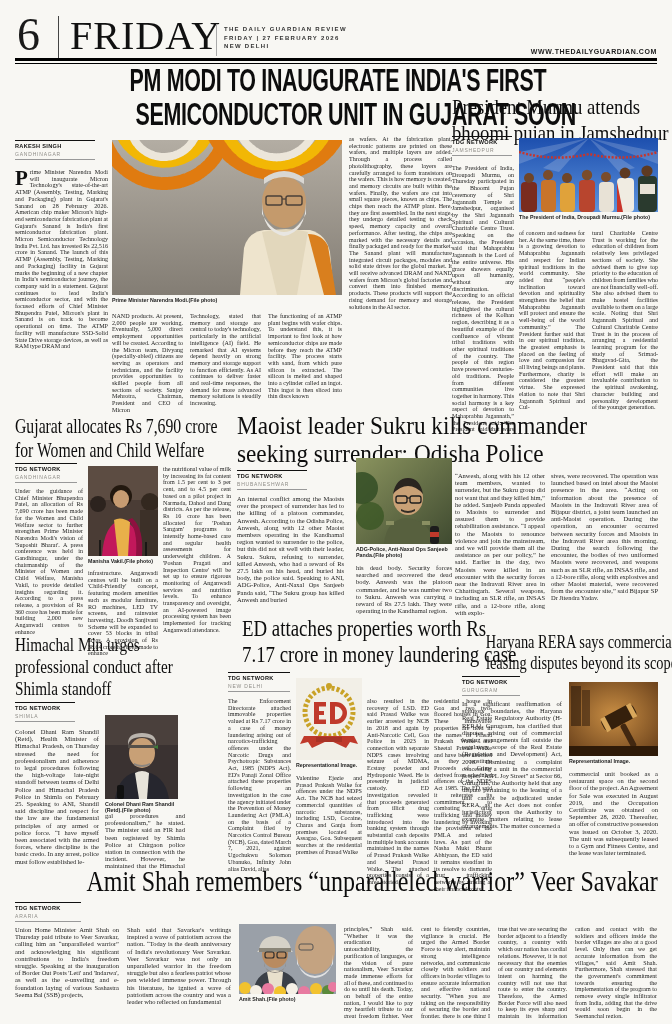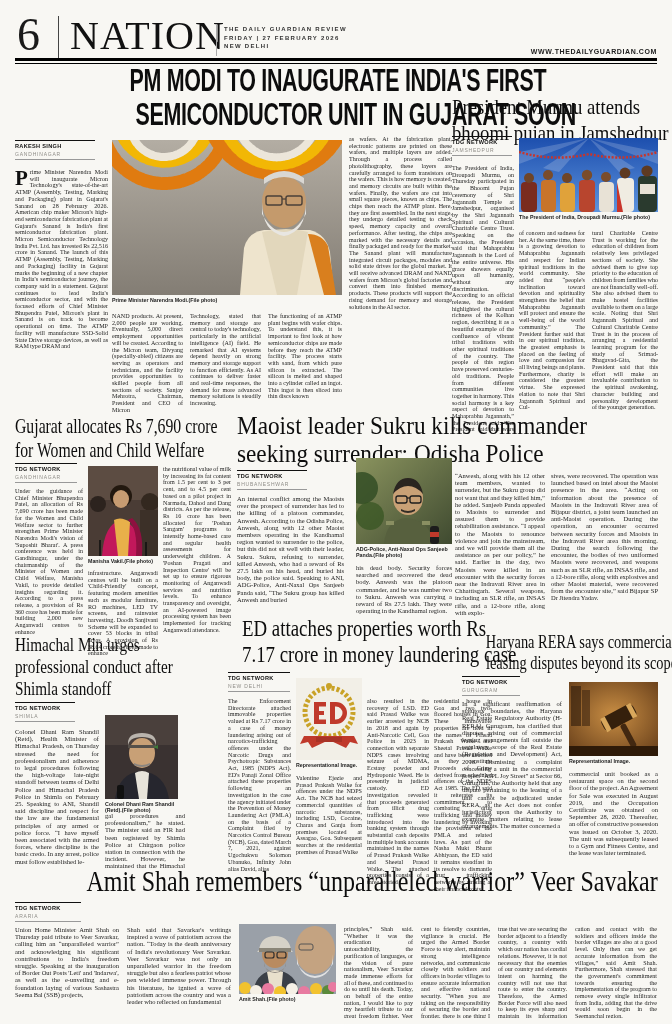--- a/index.html
+++ b/index.html
@@ -33,21 +33,21 @@
   svg{display:block;}
 </style>
 </head>
 <body>
 
 <div class="sheet">
 
   <div class="abs" style="left:0;top:0;width:672px;height:66px;">
     <div class="abs pageno" style="left:17px;top:12px;">6</div>
     <div class="abs vrule" style="left:58px;top:16px;height:44px;"></div>
-    <div class="abs section-title" style="left:70px;top:16px;">NATION</div>
+    <div class="abs section-title" style="left:70px;top:16px;">FRIDAY</div>
     <div class="abs vrule" style="left:216px;top:24px;height:32px;background:#aaa;"></div>
     <div class="abs" style="left:224px;top:25px;">
       <div class="publine">THE DAILY GUARDIAN REVIEW</div>
       <div class="publine">FRIDAY | 27 FEBRUARY 2026</div>
       <div class="publine">NEW DELHI</div>
     </div>
     <div class="abs website" style="right:15px;top:47px;">WWW.THEDAILYGUARDIAN.COM</div>
     <div class="abs rule-thick" style="left:15px;top:58px;width:642px;"></div>
     <div class="abs rule-thin" style="left:15px;top:63px;width:642px;"></div>
   </div>

